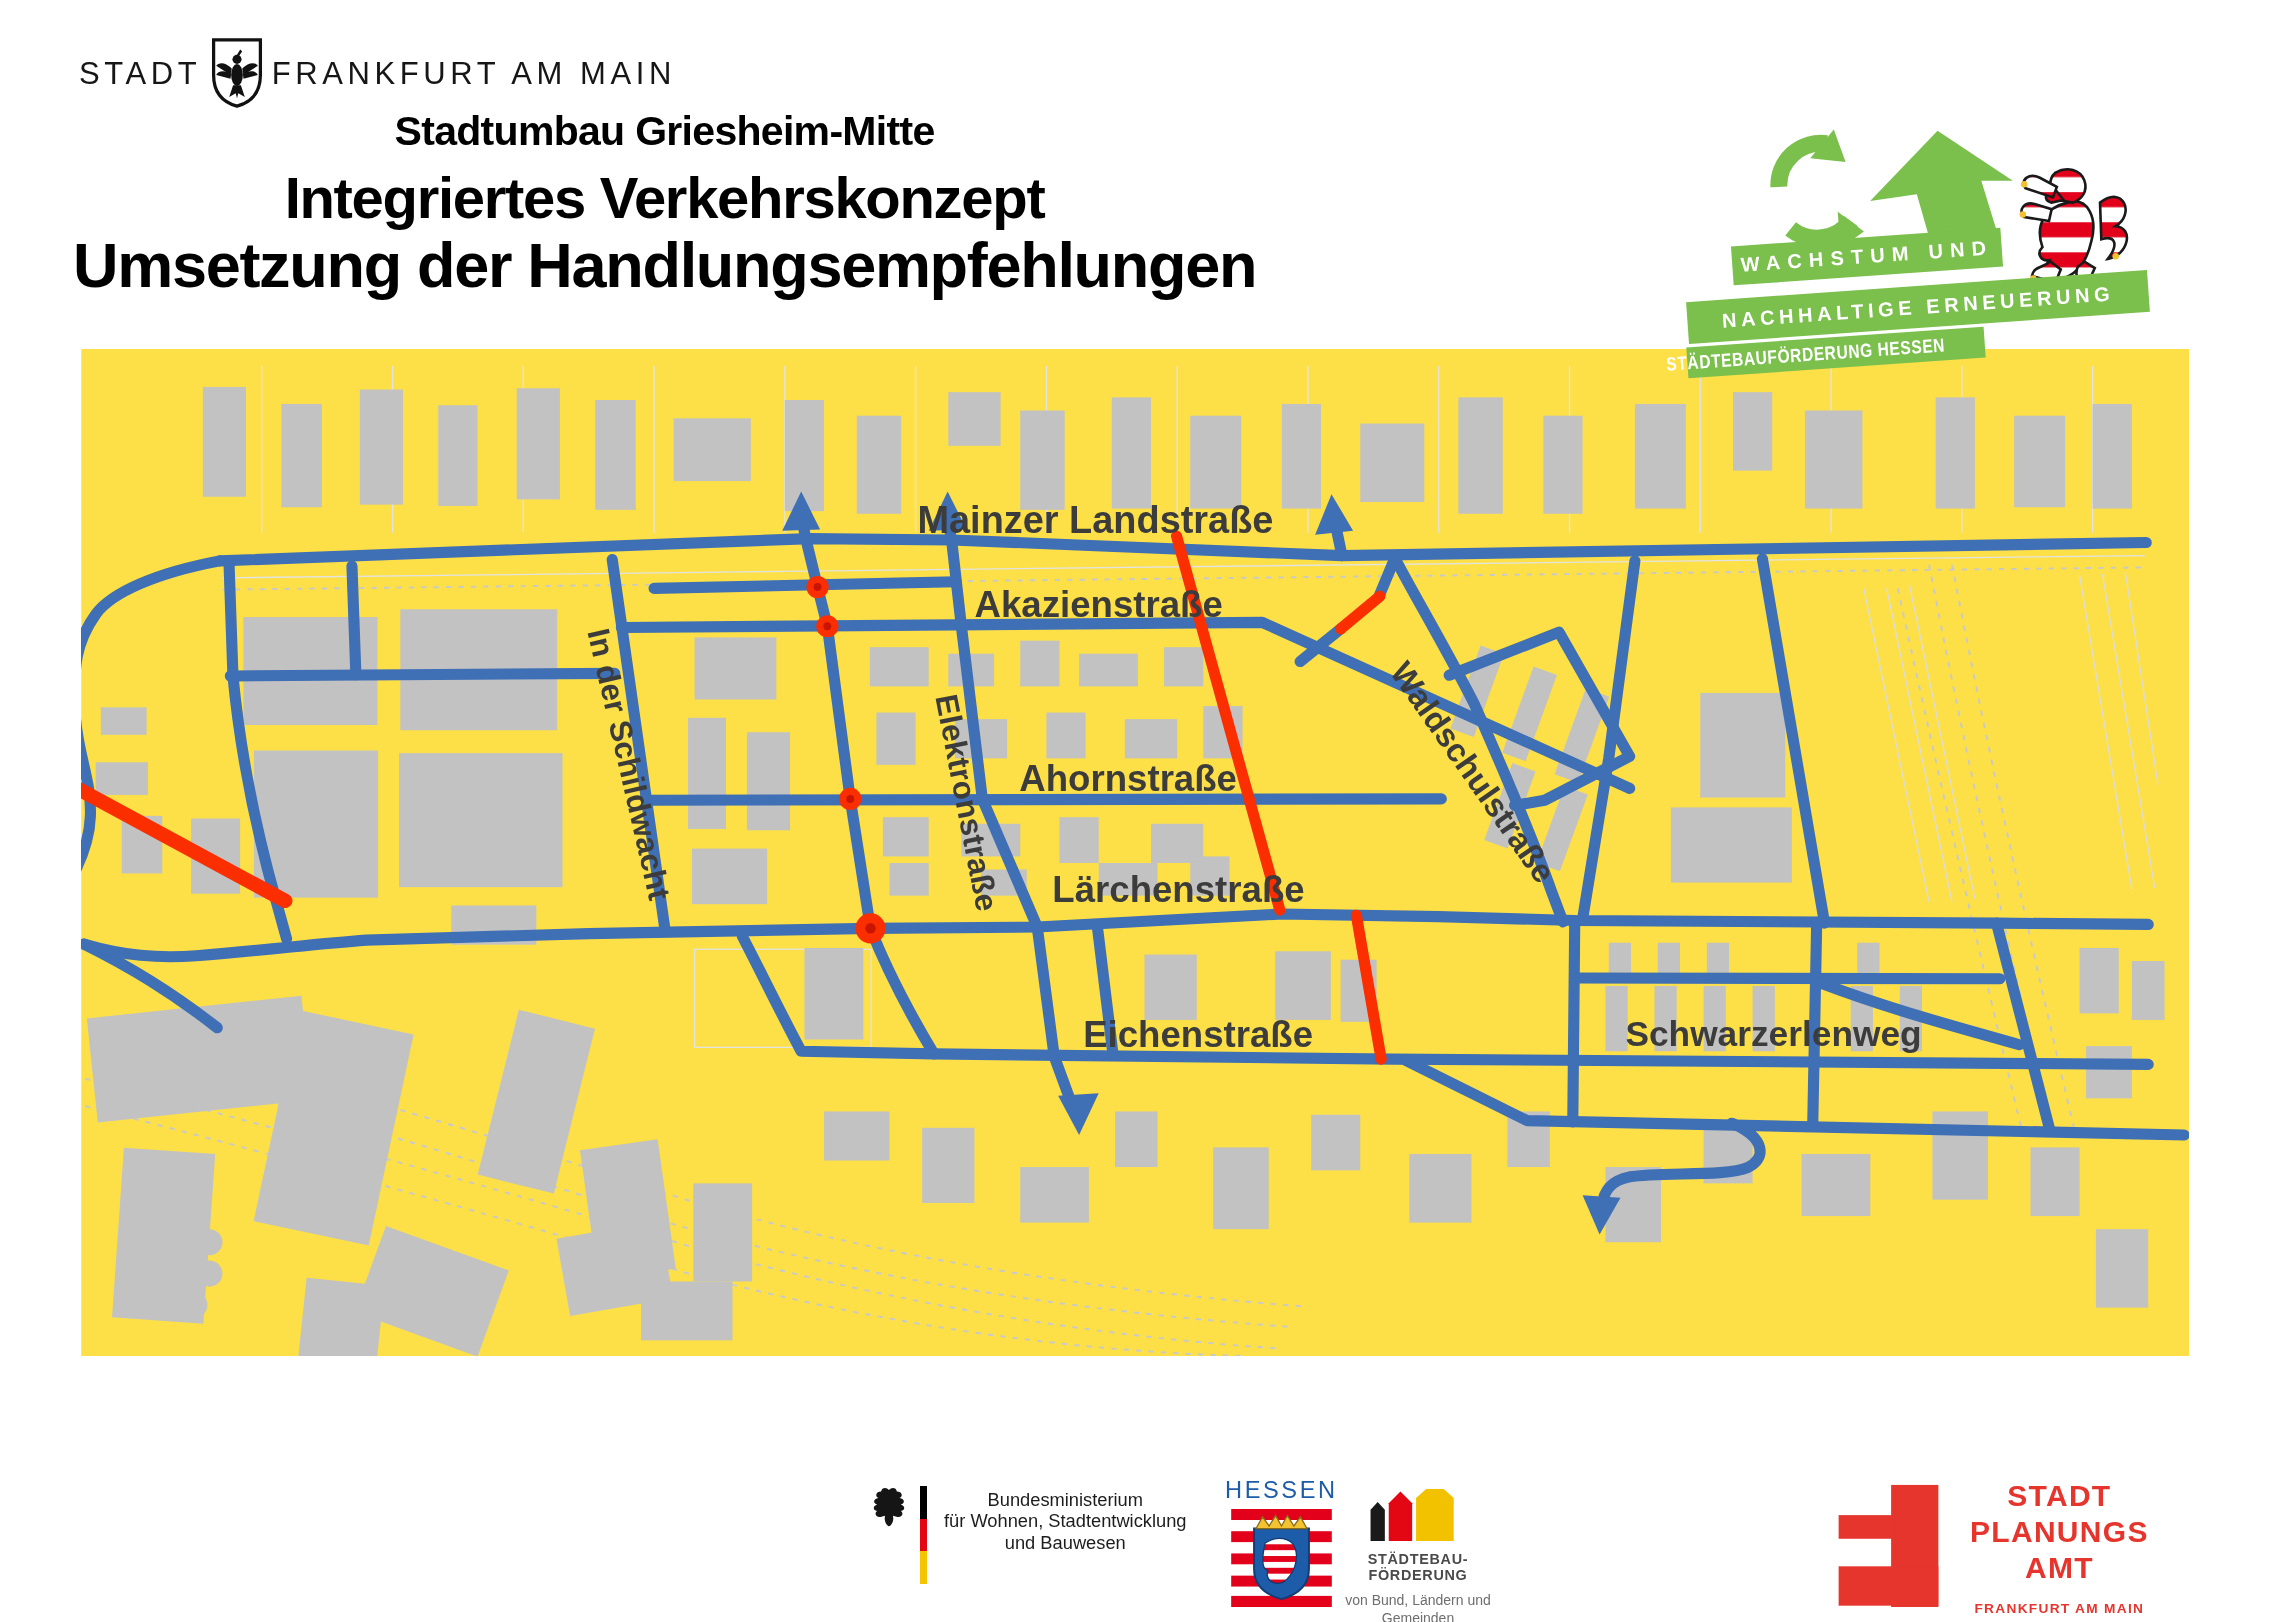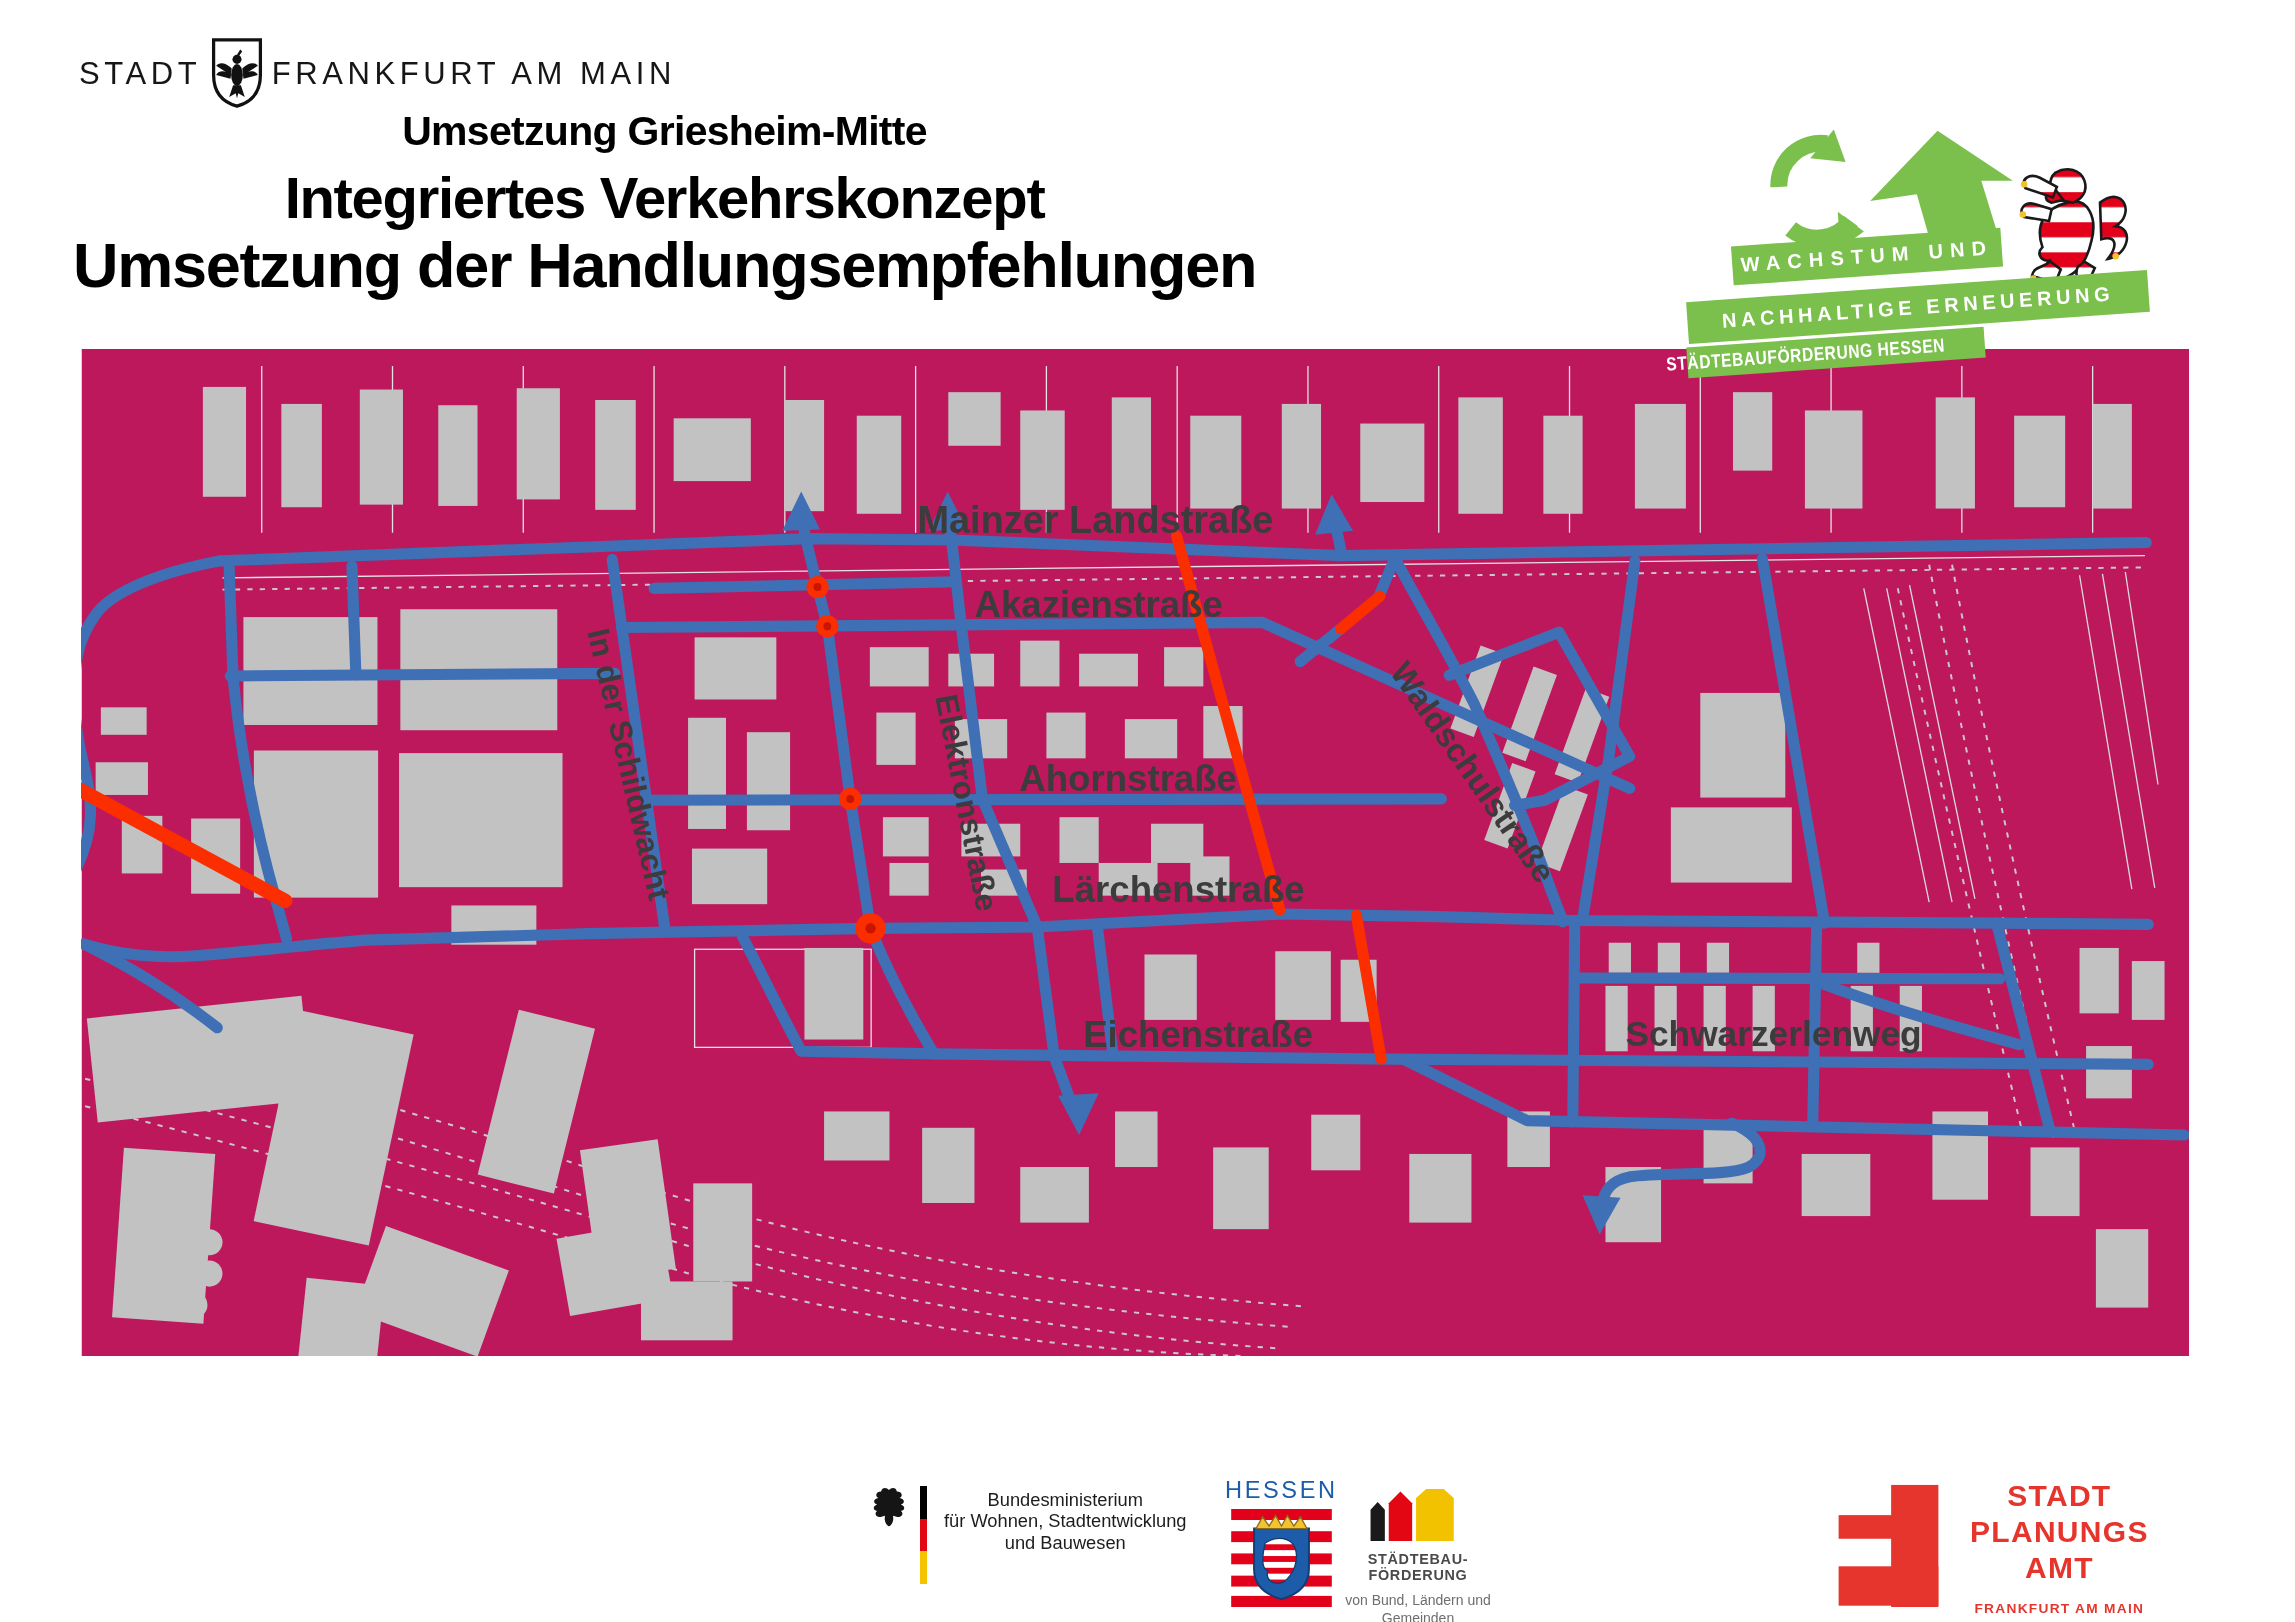--- a/index.html
+++ b/index.html
@@ -22,21 +22,21 @@
   .wl-banner{position:absolute;background:#7bbf4c;color:#ffffff;font-weight:bold;
              display:flex;align-items:center;justify-content:center;transform:rotate(-4deg);}
   .wl-b1{left:46px;top:113px;width:270px;height:39px;font-size:20px;letter-spacing:7.2px;}
   .wl-b2{left:1.3px;top:162px;width:462px;height:42px;font-size:20px;letter-spacing:4.6px;}
   .wl-b3{left:1.3px;top:213px;width:298px;height:31px;font-size:19px;}
   .wl-b3 span{transform:scaleX(0.82);transform-origin:left center;letter-spacing:0.7px;white-space:nowrap;}
   .wl-art{position:absolute;left:0;top:0;}
   .top-wachstum{left:1686px;top:124px;z-index:5;}
 
   
-  .map-wrap{left:81px;top:349px;width:2108px;height:1007px;background:#be185d;}
+  .map-wrap{left:81px;top:349px;width:2108px;height:1007px;background:#fde047;}
 
   
   .bund-logo{left:870px;top:1486px;display:flex;color:#1d1d1d;}
   .bund-text{font-size:18.3px;line-height:1.18;margin-left:17px;margin-top:2.6px;}
   .flagbar{width:7.2px;height:98px;margin-left:11.8px;display:flex;flex-direction:column;}
   .flagbar div{flex:1;}
   .hessen-logo{left:1225px;top:1477px;}
   .hessen-word{color:#1d5ca8;font-size:23.6px;letter-spacing:2.6px;font-weight:normal;}
   .stb-logo{left:1333px;top:1489px;width:170px;}
   .stb-t{font-size:14.4px;font-weight:bold;color:#4a4a4a;letter-spacing:0.7px;line-height:1.15;margin-top:7.9px;}
@@ -63,21 +63,21 @@
         <path d="M48,48 C58,38 68,38 72,44 L50,58 Z"></path>
         <path d="M49,56 C60,50 70,52 72,58 L50,64 Z"></path>
         <path d="M34,74 L28,92 38,86 40,94 42,86 52,92 46,74 Z"></path>
       </g>
     </svg>
   </span>
   <span class="ffm-word big">FRANKFURT AM MAIN</span>
 </div>
 
 <div class="abs title-block">
-  <div class="t1">Umsetzung Griesheim-Mitte</div>
+  <div class="t1">Stadtumbau Griesheim-Mitte</div>
   <div class="t2">Integriertes Verkehrskonzept</div>
   <div class="t3">Umsetzung der Handlungsempfehlungen</div>
 </div>
 
 <div class="abs wachstum-logo top-wachstum">
   <svg class="wl-art" width="484" height="275" viewBox="0 0 740 420">
     <defs>
       <pattern id="lionstripesA" width="20" height="44" patternUnits="userSpaceOnUse">
         <rect width="20" height="44" fill="#ffffff"></rect>
         <rect width="20" height="22" fill="#e2striped"></rect>

